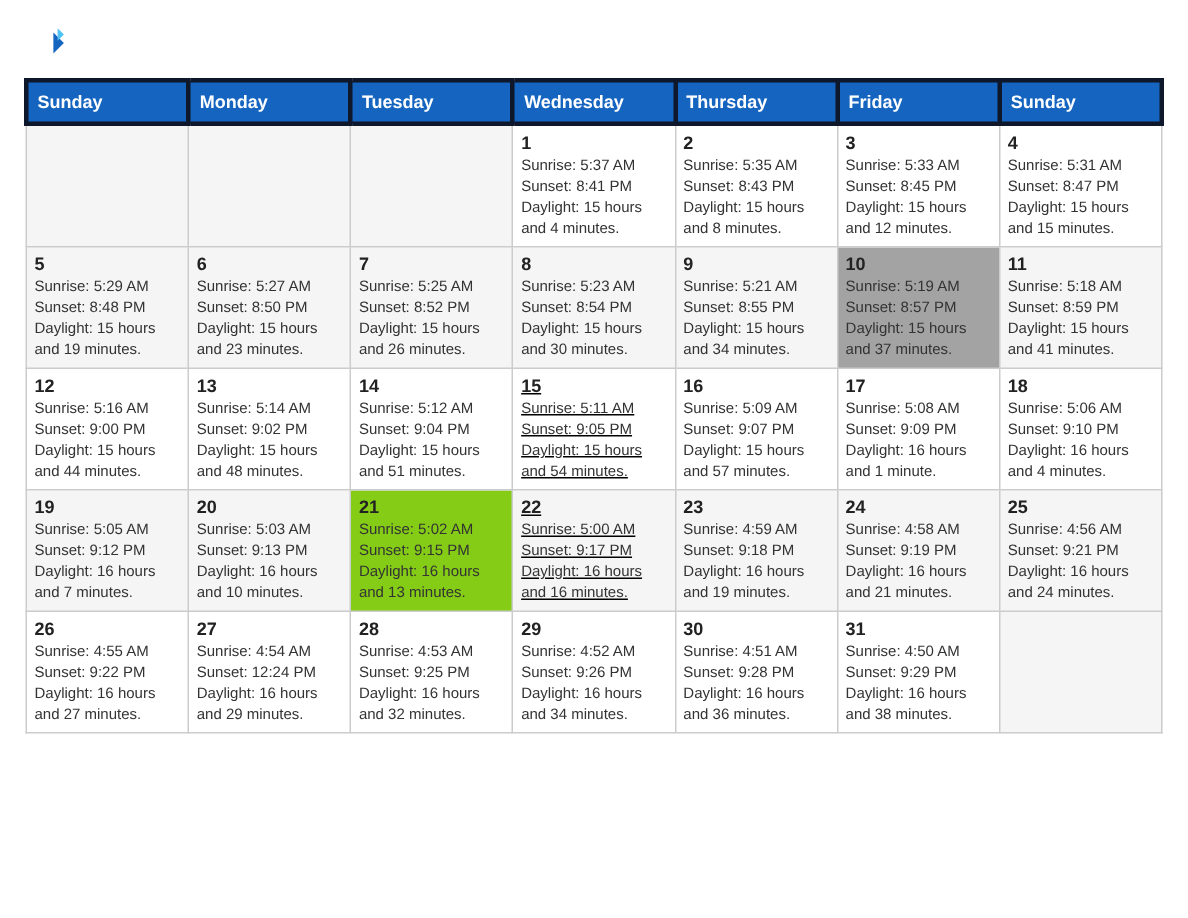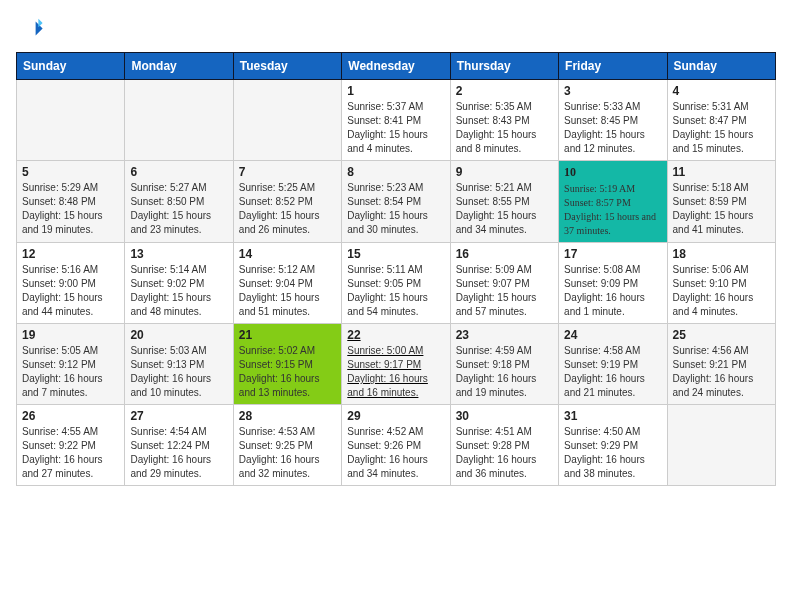--- a/index.html
+++ b/index.html
@@ -52,21 +52,21 @@
       border-collapse: collapse;
       font-size: 11px;
     }
     .calendar th {
       background-color: #1565c0;
       color: white;
       text-align: left;
       padding: 6px 6px;
       font-size: 12px;
       font-weight: bold;
-      border: 1px solid #0f172a;
+      border: 3px solid #0f172a;
     }
     .calendar td {
       vertical-align: top;
       border: 1px solid #ccc;
       padding: 4px 5px;
       width: calc(100% / 7);
       min-height: 80px;
       height: 80px;
       background: #fff;
     }
@@ -186,21 +186,21 @@
 Daylight: 15 hours
 and 30 minutes.</div>
         </td>
         <td style="background: rgb(245, 245, 245);">
           <div class="day-number">9</div>
           <div class="day-info">Sunrise: 5:21 AM
 Sunset: 8:55 PM
 Daylight: 15 hours
 and 34 minutes.</div>
         </td>
-        <td style="background: #14b8a6; font-family: Liberation Serif, serif;">
+        <td style="background: #a3a3a3;">
           <div class="day-number">10</div>
           <div class="day-info">Sunrise: 5:19 AM
 Sunset: 8:57 PM
 Daylight: 15 hours
 and 37 minutes.</div>
         </td>
         <td style="background: rgb(245, 245, 245);">
           <div class="day-number">11</div>
           <div class="day-info">Sunrise: 5:18 AM
 Sunset: 8:59 PM
@@ -223,21 +223,21 @@
 Daylight: 15 hours
 and 48 minutes.</div>
         </td>
         <td style="background: rgb(255, 255, 255);">
           <div class="day-number">14</div>
           <div class="day-info">Sunrise: 5:12 AM
 Sunset: 9:04 PM
 Daylight: 15 hours
 and 51 minutes.</div>
         </td>
-        <td style="background: rgb(255, 255, 255);">
+        <td style="background: rgb(255, 255, 255); text-decoration: underline;">
           <div class="day-number">15</div>
           <div class="day-info">Sunrise: 5:11 AM
 Sunset: 9:05 PM
 Daylight: 15 hours
 and 54 minutes.</div>
         </td>
         <td style="background: rgb(255, 255, 255);">
           <div class="day-number">16</div>
           <div class="day-info">Sunrise: 5:09 AM
 Sunset: 9:07 PM

